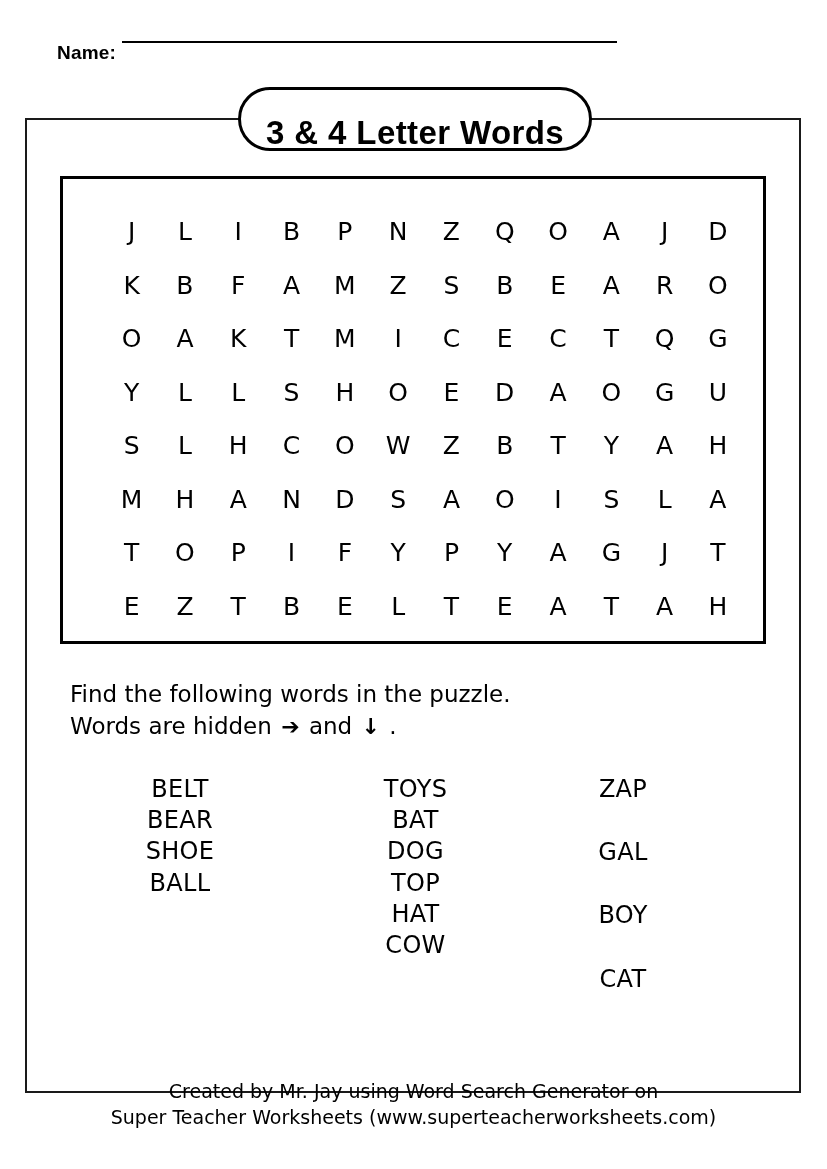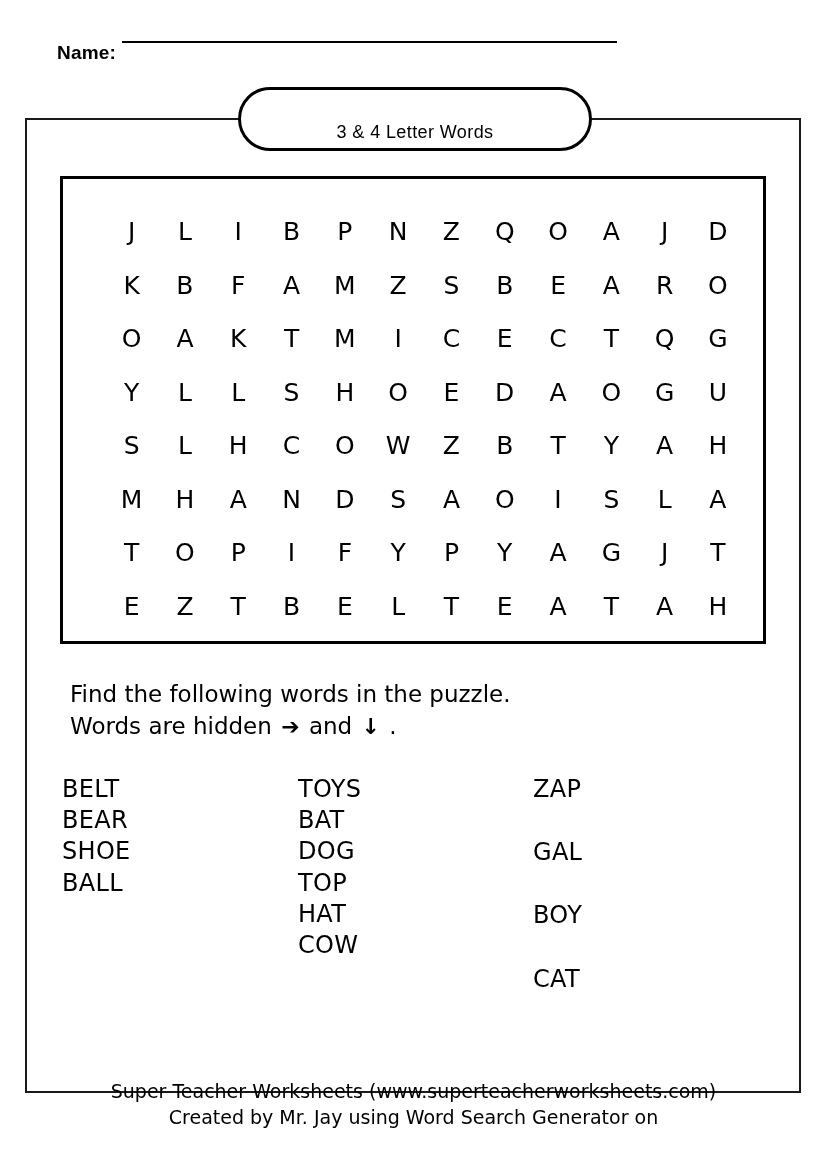--- a/index.html
+++ b/index.html
@@ -64,22 +64,22 @@
     background: #ffffff;
     border: 3px solid #000000;
     border-radius: 34px;
     box-sizing: border-box;
     display: flex;
     align-items: center;
     justify-content: center;
     z-index: 5;
   }
   #title-text {
-    font-size: 18px;
-    font-weight: normal;
+    font-size: 33px;
+    font-weight: bold;
     letter-spacing: 0.4px;
     white-space: nowrap;
     margin-top: 27px;
   }
 
   
   #puzzle-box {
     position: absolute;
     left: 60px;
     top: 176px;
@@ -151,20 +151,21 @@
   }
   .word-col.col-1 { width: 236px; }
   .word-col.col-2 { width: 235px; }
   .word-col.col-3 { width: 180px; gap: 32px; }
   .word-item {
     font-size: 24px;
     line-height: 31.2px;
     font-family: "DejaVu Sans", sans-serif;
     letter-spacing: 0.3px;
     white-space: nowrap;
+    text-align: center;
   }
 
   
   #footer {
     position: absolute;
     left: 0;
     top: 1078px;
     width: 827px;
     text-align: center;
   }
@@ -334,15 +335,15 @@
   </div>
   <div class="word-col col-3">
     <span class="word-item">ZAP</span>
     <span class="word-item">GAL</span>
     <span class="word-item">BOY</span>
     <span class="word-item">CAT</span>
   </div>
 </div>
 
 <div id="footer">
+  <div class="footer-line">Created by Mr. Jay using Word Search Generator on</div>
   <div class="footer-line">Super Teacher Worksheets (www.superteacherworksheets.com)</div>
-  <div class="footer-line">Created by Mr. Jay using Word Search Generator on</div>
 </div>
 
 </body></html>

